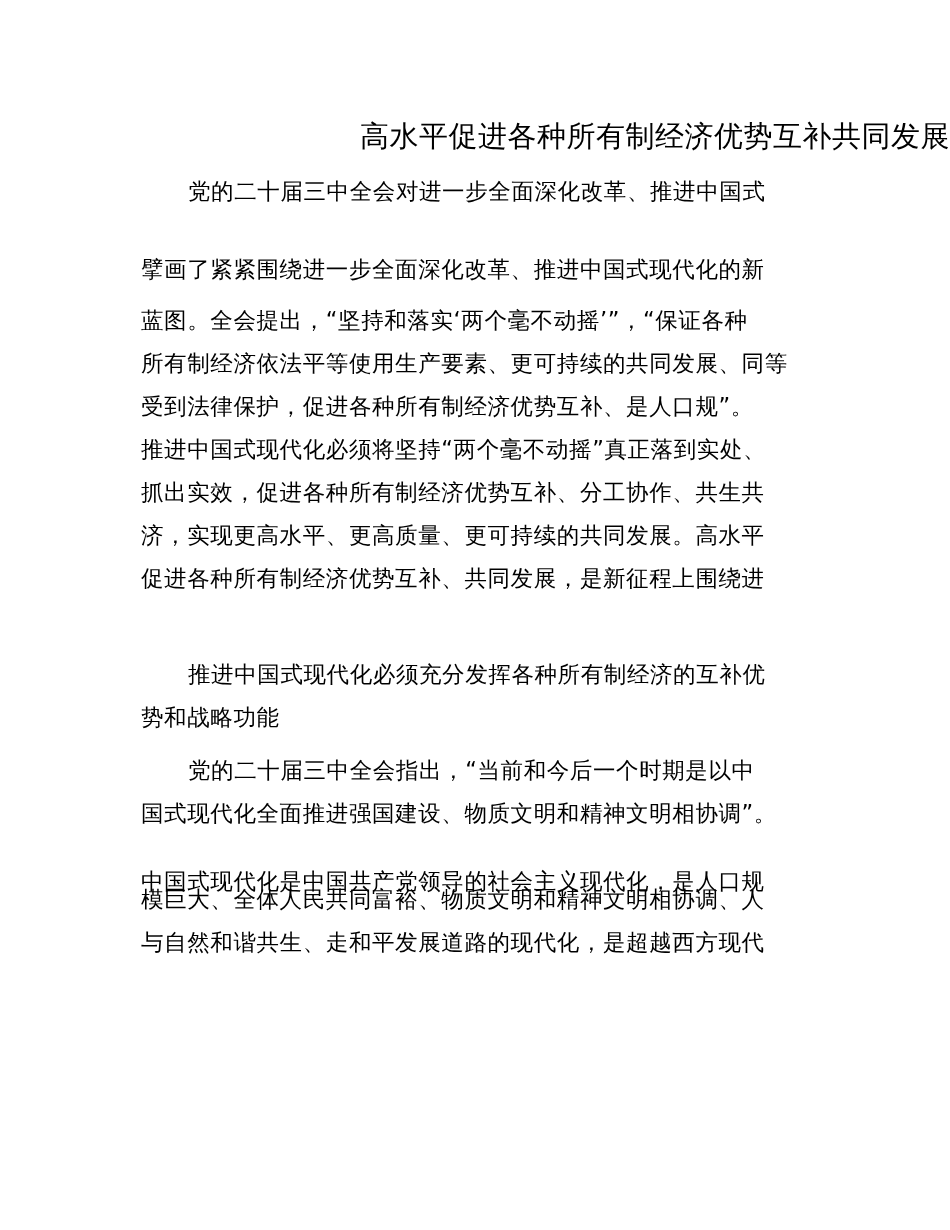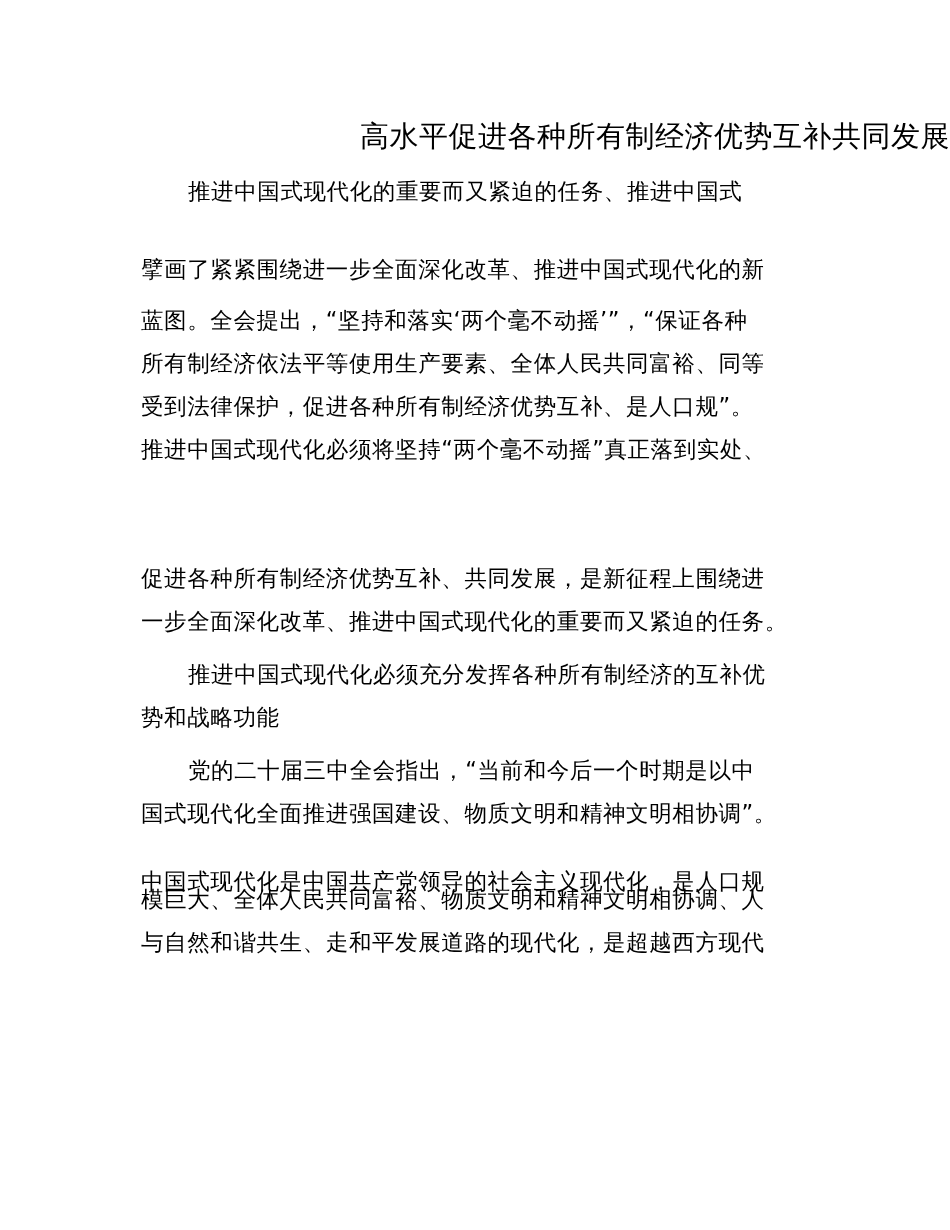--- a/index.html
+++ b/index.html
@@ -43,28 +43,29 @@
     letter-spacing: 0.6px;
   }
   .indent { left: 188px; }
 </style>
 </head>
 <body>
 
 <div class="page">
   <div class="title">高水平促进各种所有制经济优势互补共同发展</div>
 
-  <div class="line indent" style="top:176px">推进中国式现代化的重要而又紧迫的任务、推进中国式</div>
+  <div class="line indent" style="top:176px">党的二十届三中全会对进一步全面深化改革、推进中国式</div>
   <div class="line" style="top:254px">擘画了紧紧围绕进一步全面深化改革、推进中国式现代化的新</div>
   <div class="line" style="top:305px">蓝图。全会提出，“坚持和落实‘两个毫不动摇’”，“保证各种</div>
-  <div class="line" style="top:348px">所有制经济依法平等使用生产要素、全体人民共同富裕、同等</div>
+  <div class="line" style="top:348px">所有制经济依法平等使用生产要素、更可持续的共同发展、同等</div>
   <div class="line" style="top:391px">受到法律保护，促进各种所有制经济优势互补、是人口规”。</div>
   <div class="line" style="top:434px">推进中国式现代化必须将坚持“两个毫不动摇”真正落到实处、</div>
+  <div class="line" style="top:477px">抓出实效，促进各种所有制经济优势互补、分工协作、共生共</div>
+  <div class="line" style="top:520px">济，实现更高水平、更高质量、更可持续的共同发展。高水平</div>
   <div class="line" style="top:563px">促进各种所有制经济优势互补、共同发展，是新征程上围绕进</div>
-  <div class="line" style="top:606px">一步全面深化改革、推进中国式现代化的重要而又紧迫的任务。</div>
 
   <div class="line indent" style="top:659px">推进中国式现代化必须充分发挥各种所有制经济的互补优</div>
   <div class="line" style="top:702px">势和战略功能</div>
 
   <div class="line indent" style="top:755px">党的二十届三中全会指出，“当前和今后一个时期是以中</div>
   <div class="line" style="top:798px">国式现代化全面推进强国建设、物质文明和精神文明相协调”。</div>
   <div class="line" style="top:866px">中国式现代化是中国共产党领导的社会主义现代化，是人口规</div>
   <div class="line" style="top:884px">模巨大、全体人民共同富裕、物质文明和精神文明相协调、人</div>
   <div class="line" style="top:927px">与自然和谐共生、走和平发展道路的现代化，是超越西方现代</div>
 </div>

